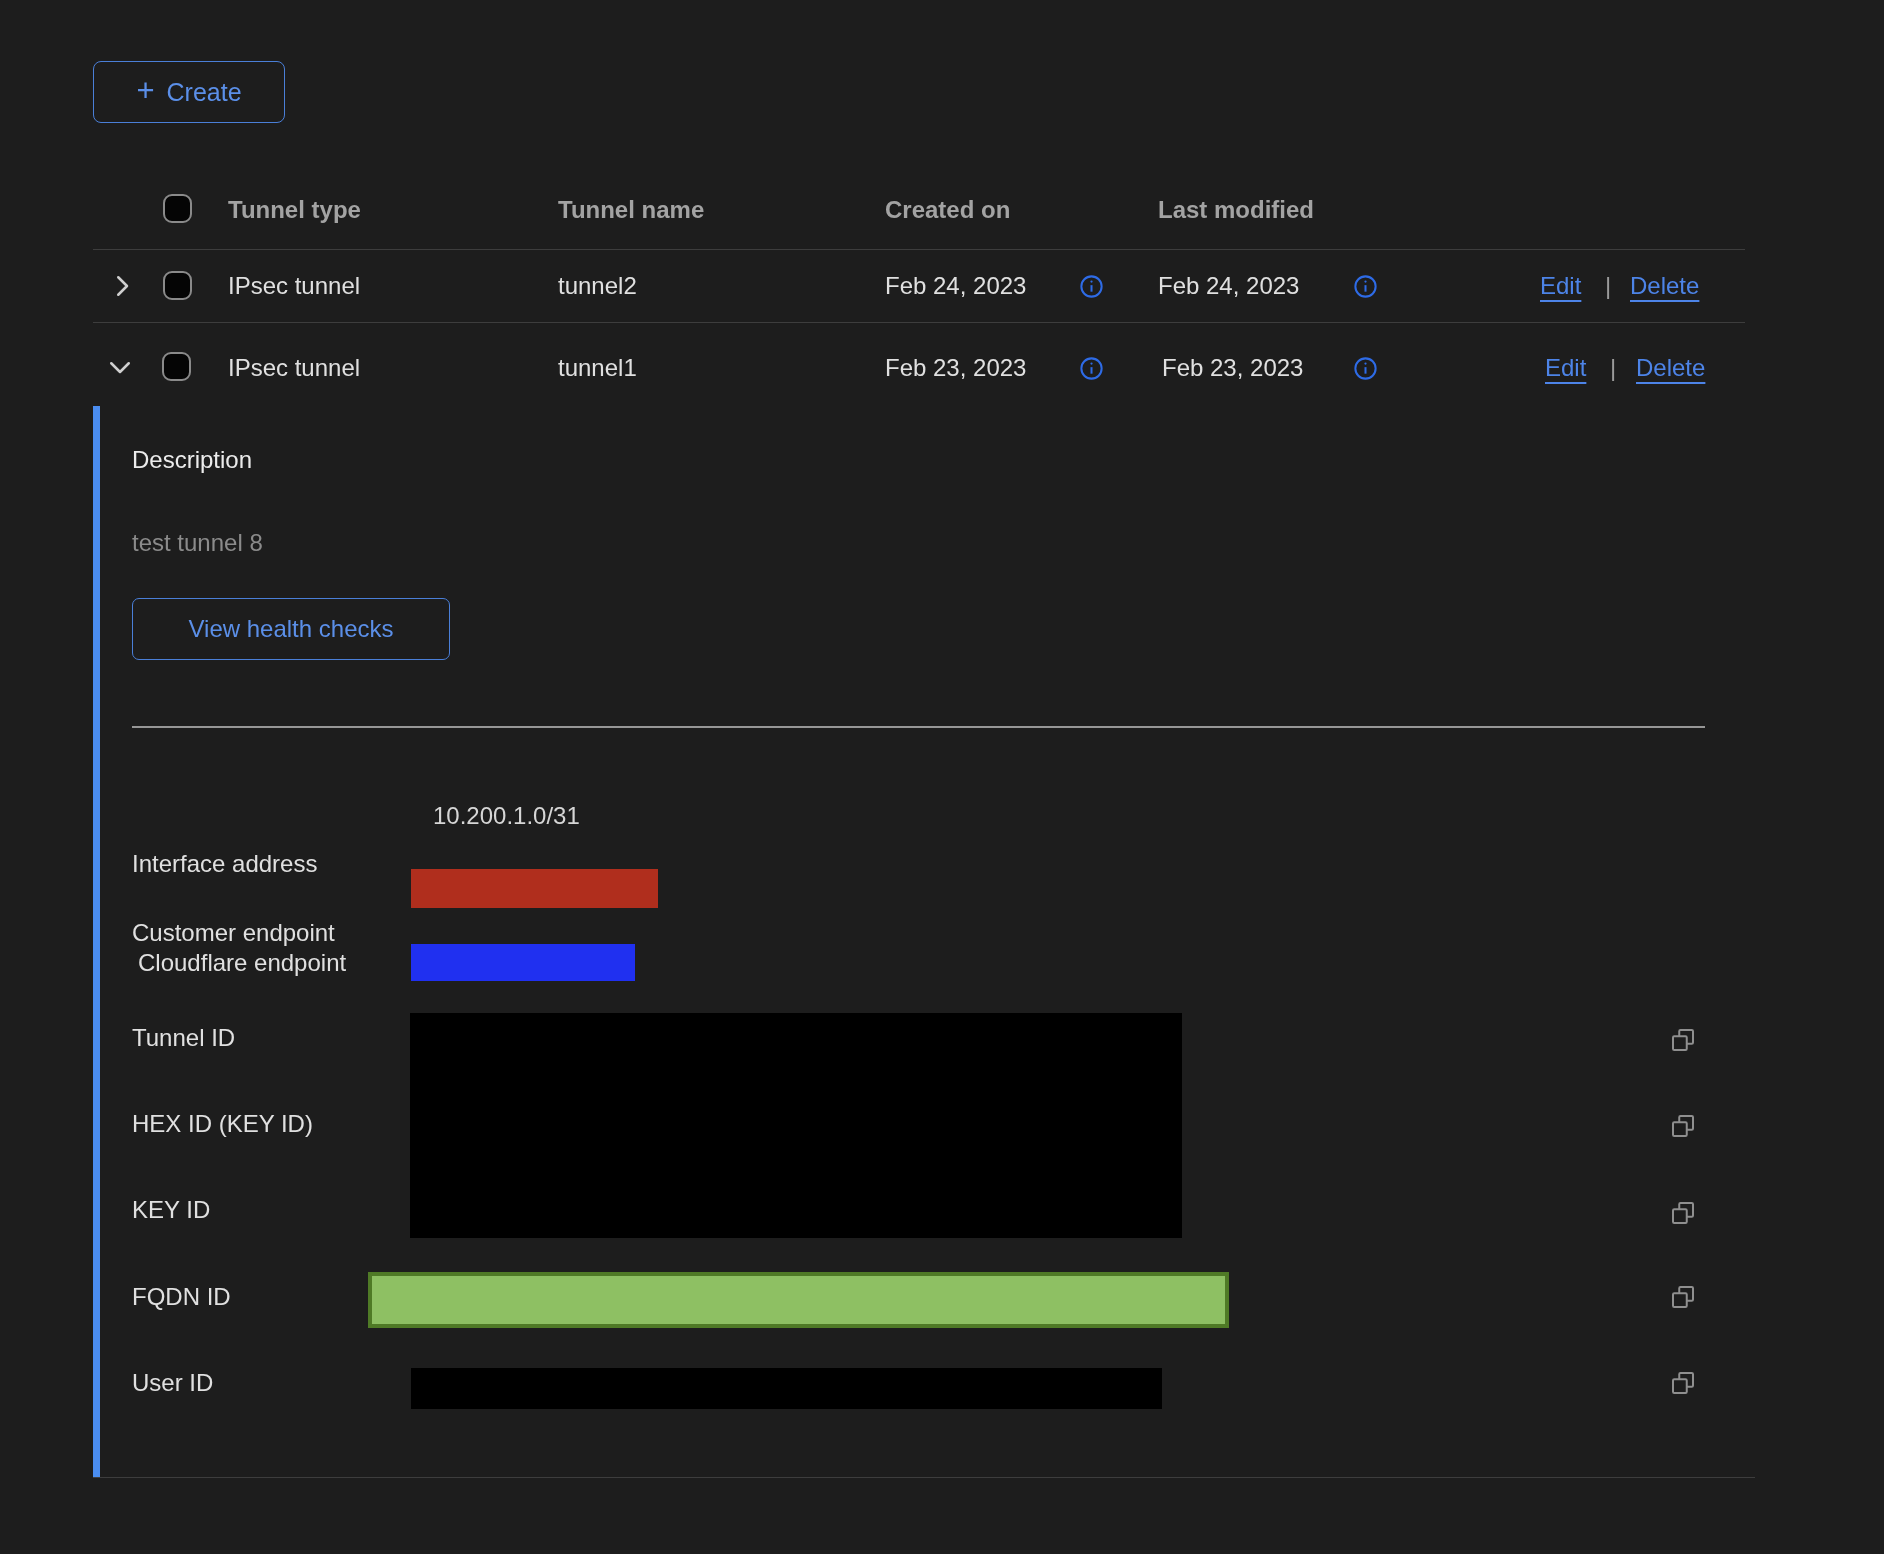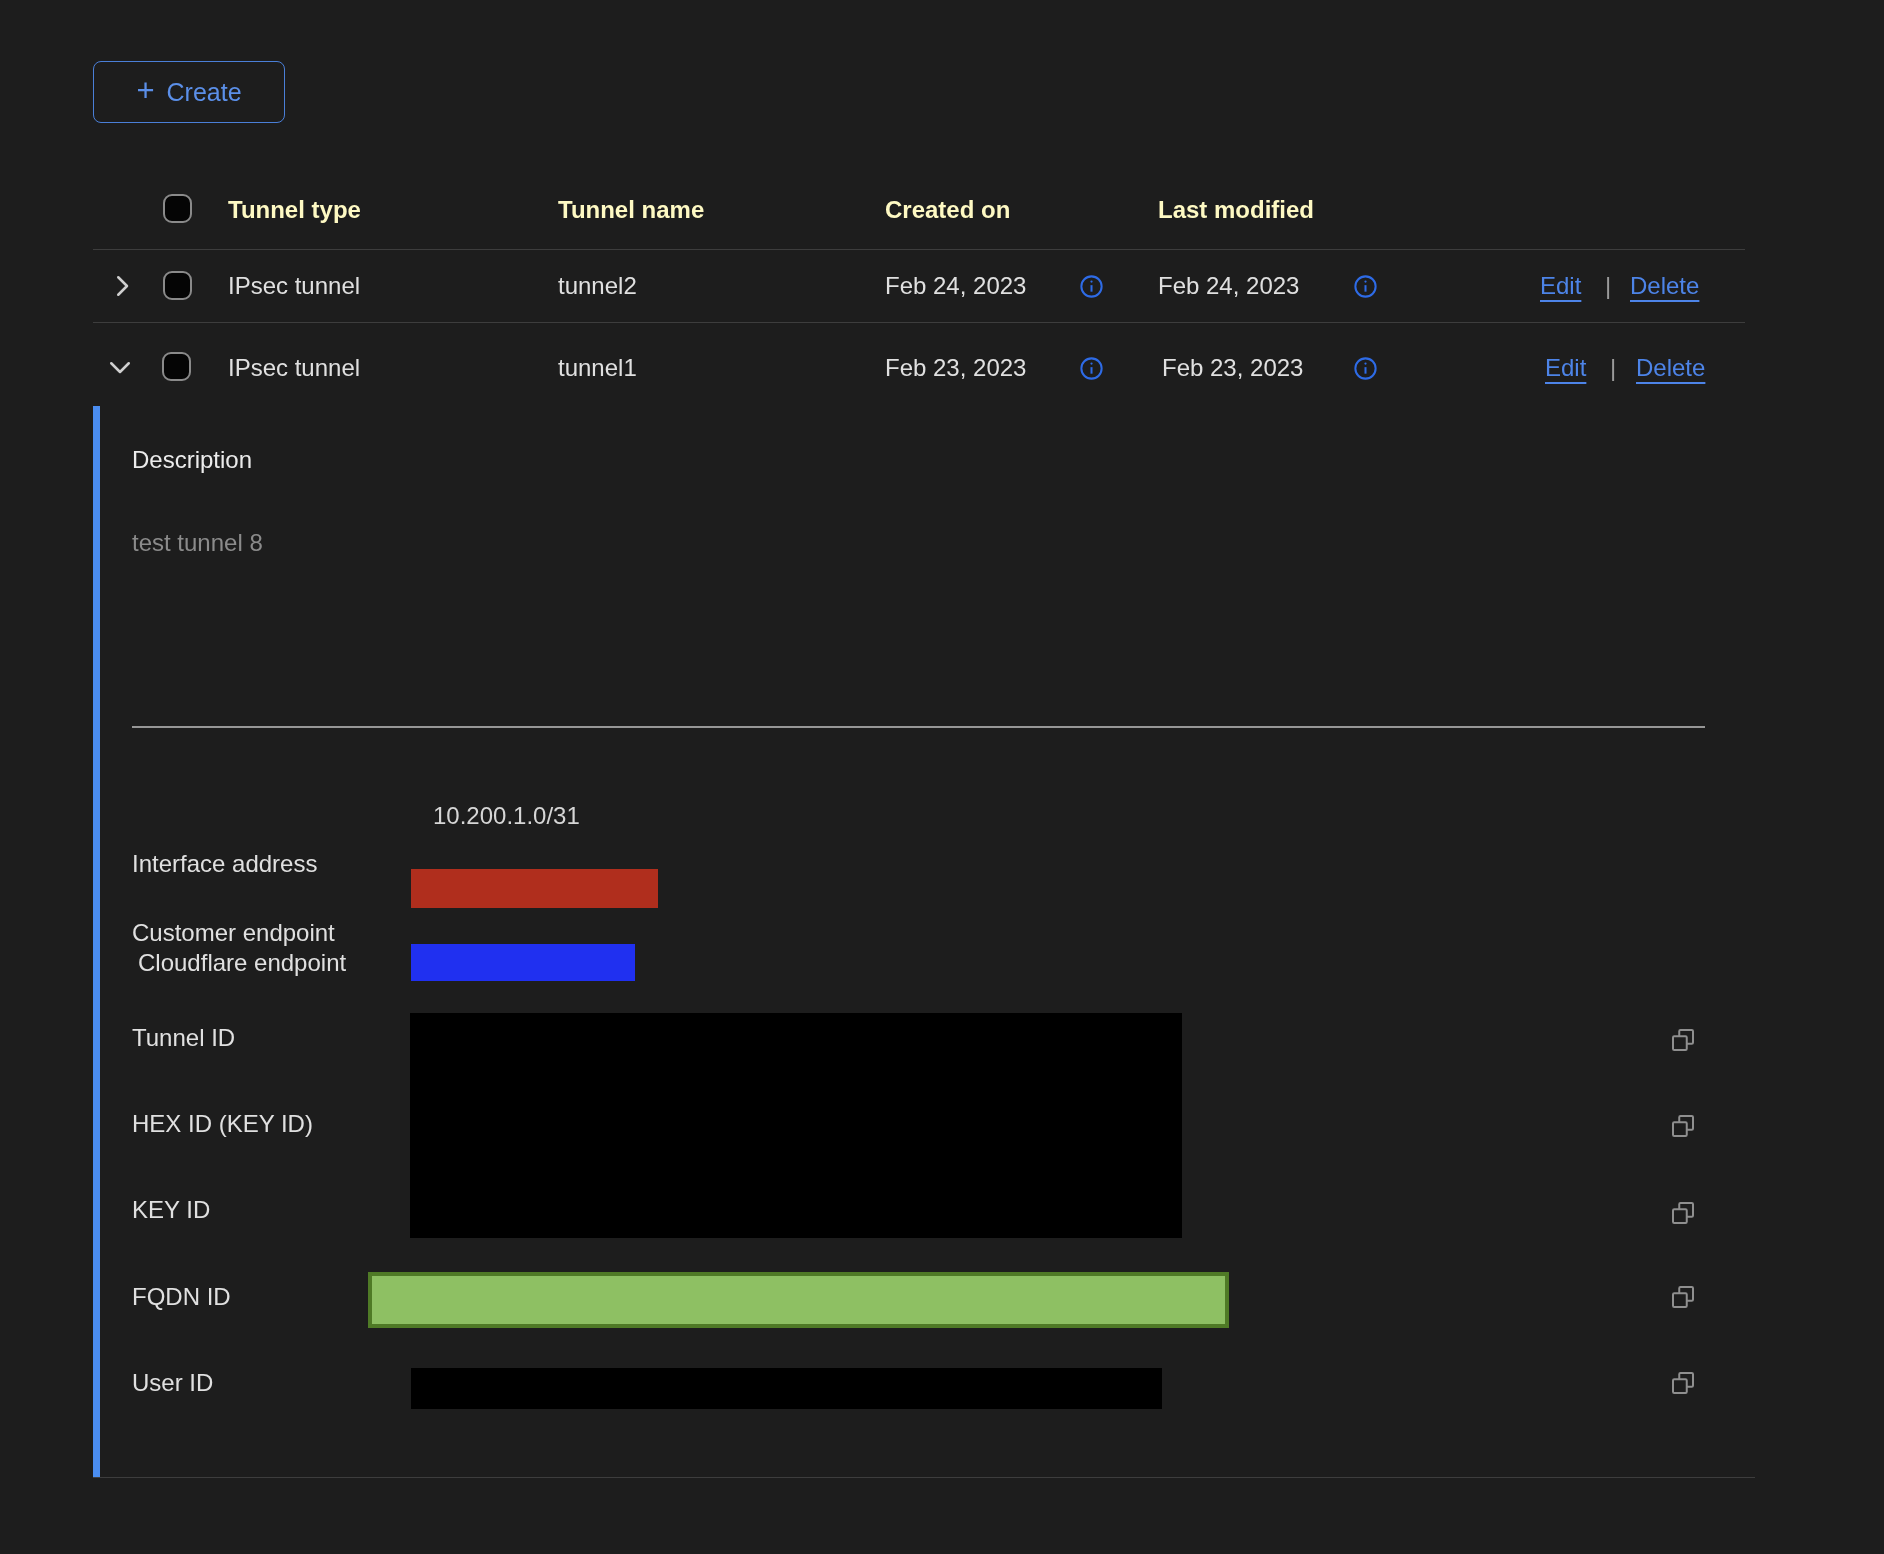--- a/index.html
+++ b/index.html
@@ -4,21 +4,21 @@
 <style>
   html,body{margin:0;padding:0;background:#1d1d1d;}
   .page{
     position:relative;width:1884px;height:1554px;
     background:#1d1d1d;overflow:hidden;
     font-family:"Liberation Sans", sans-serif;
     color:#e4e4e4;
   }
   .abs{position:absolute;}
   .txt{font-size:24px;line-height:28px;white-space:nowrap;}
-  .hdr{font-weight:700;color:#fef9c3;}
+  .hdr{font-weight:700;color:#a3a3a3;}
   .cell{color:#e0e0e0;}
   .muted{color:#8b8b8b;}
   .val{color:#d6d6d6;}
 
   .create-btn{
     left:93px;top:61px;width:192px;height:62px;
     display:flex;align-items:center;justify-content:center;gap:12px;
     background:transparent;border:1.5px solid #4a7fd8;border-radius:8px;
     color:#5b8fe8;font-size:25px;cursor:pointer;
     font-family:"Liberation Sans", sans-serif;
@@ -126,20 +126,21 @@
   </div>
   <a class="abs link" style="left:1545px;top:354px;">Edit</a>
   <span class="abs pipe" style="left:1610px;top:354px;">|</span>
   <a class="abs link" style="left:1636px;top:354px;">Delete</a>
 
   <div class="abs blue-bar"></div>
 
   <div class="abs txt" style="left:132px;top:446px;color:#ececec;">Description</div>
   <div class="abs txt muted" style="left:132px;top:529px;">test tunnel 8</div>
 
+  <button class="abs vhc-btn">View health checks</button>
 
   <div class="abs divider-light" style="left:132px;top:726px;width:1573px;"></div>
 
   <div class="abs txt cell" style="left:132px;top:802px;margin-top:48px;">Interface address</div>
   <div class="abs txt val" style="left:433px;top:802px;">10.200.1.0/31</div>
 
   <div class="abs txt cell" style="left:132px;top:875px;margin-top:44px;">Customer endpoint</div>
   <div class="abs redact" style="left:411px;top:869px;width:247px;height:39px;background:#b02e1d;"></div>
 
   <div class="abs txt cell" style="left:132px;top:949px;margin-left:6px;">Cloudflare endpoint</div>

